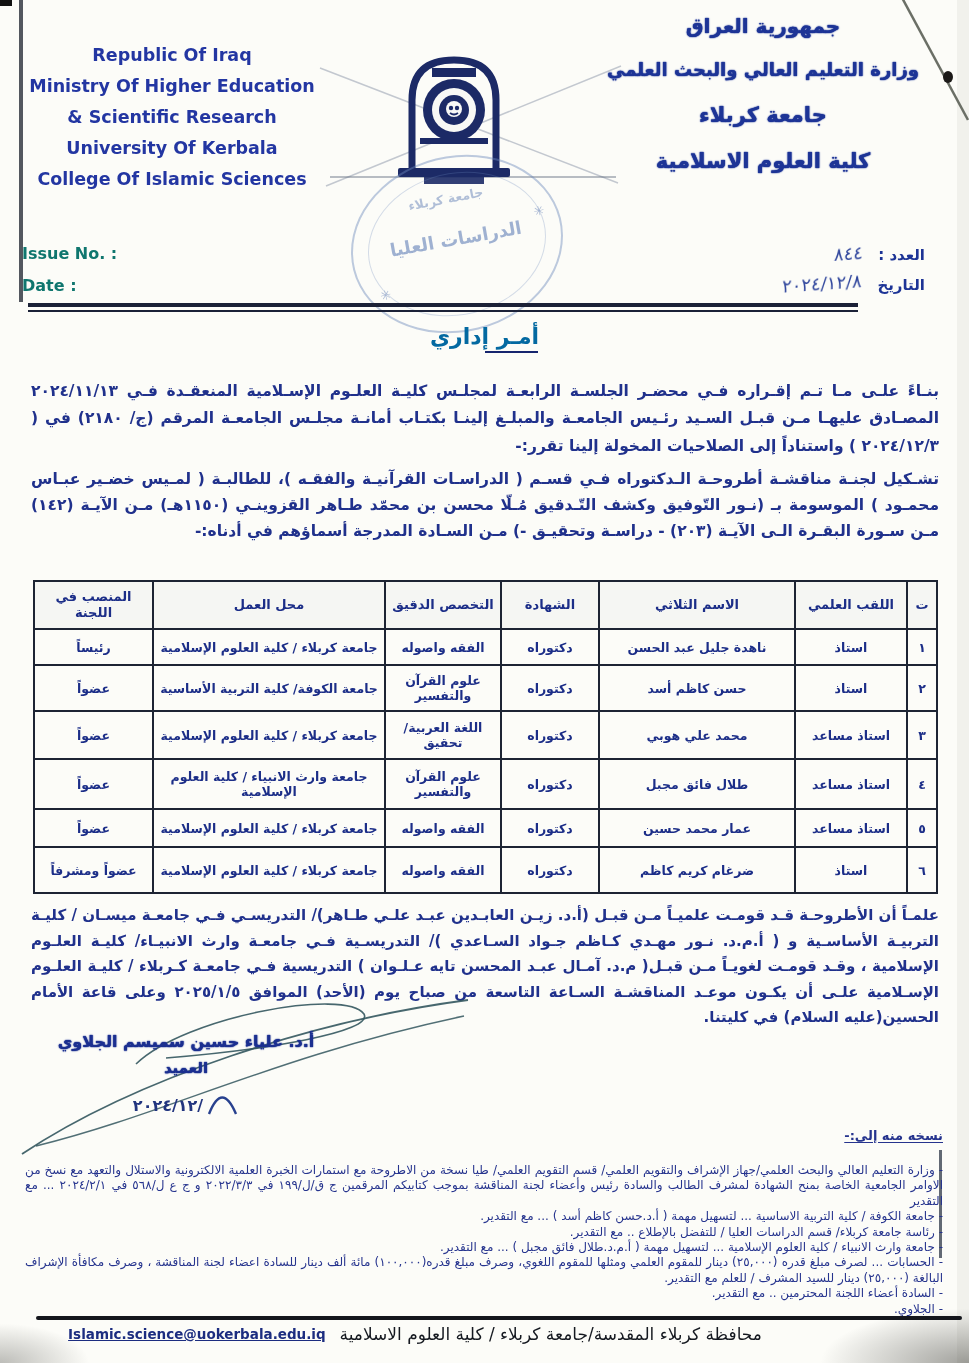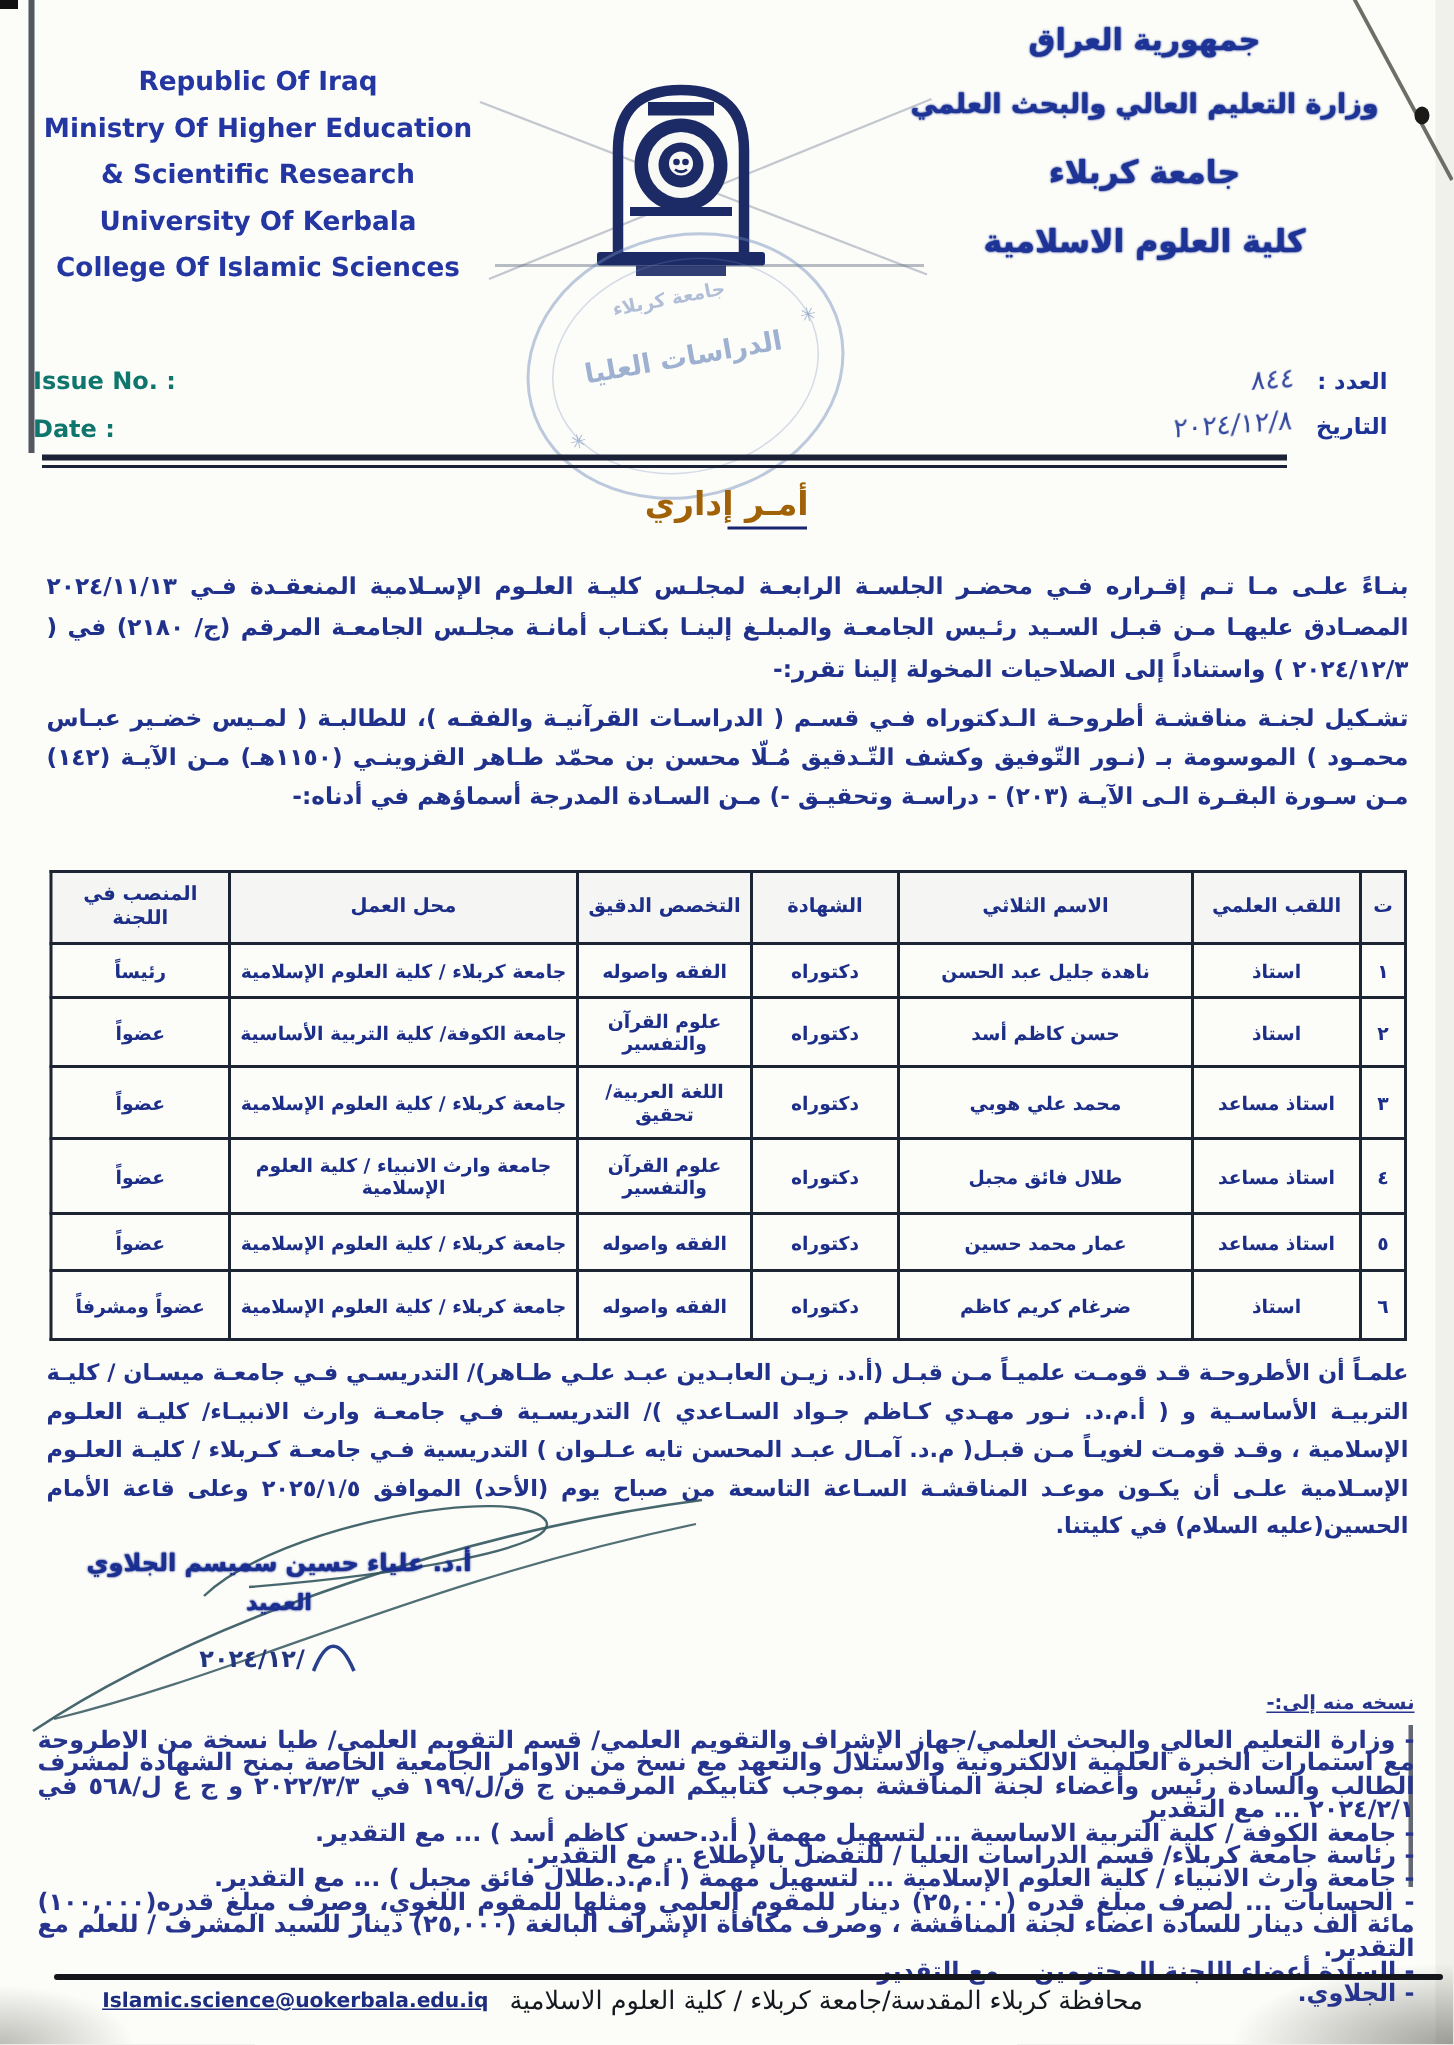--- a/index.html
+++ b/index.html
@@ -53,21 +53,21 @@
   .meta-ar.issue{left:705px;top:243px;width:220px;}
   .meta-ar.date{left:655px;top:273px;width:270px;}
   .hand{display:inline-block;font-weight:400;color:#31479d;font-size:18px;transform:rotate(-4deg) skewX(-6deg);
         margin:0 10px;letter-spacing:2px;filter:blur(.2px);}
 
   .rule{position:absolute;left:28px;top:303px;width:830px;height:3px;
         border-top:4px solid #1b2137;border-bottom:2px solid #1b2137;}
 
   
   .title{position:absolute;left:0;top:324px;width:100%;text-align:center;}
-  .title .tw{position:relative;display:inline-block;font-size:22px;font-weight:900;color:#a16207;
+  .title .tw{position:relative;display:inline-block;font-size:22px;font-weight:900;color:#0369a1;
              filter:blur(.2px);padding:0 4px;}
   .title .tw::after{content:"";position:absolute;right:4%;width:46%;bottom:-4px;
              border-bottom:2.5px solid #16256e;}
 
   .para{position:absolute;right:30px;width:908px;direction:rtl;text-align:justify;
         color:#20318c;font-weight:bold;filter:blur(.15px);}
   .p1{top:362px;font-size:15.5px;line-height:27.5px;margin-left:12px;}
   .p2{top:450px;font-size:15.5px;line-height:26px;}
   .p3{top:888px;font-size:15px;line-height:25.5px;}
 
@@ -86,22 +86,22 @@
   .sig-block{position:absolute;left:46px;top:1032px;width:280px;text-align:center;direction:rtl;color:#1b2f90;}
   .sig-name{font-size:16px;font-weight:900;filter:blur(.5px);text-shadow:0 0 1.6px currentColor,0 0 1px currentColor;}
   .sig-title{font-size:15px;font-weight:900;margin-top:8px;filter:blur(.5px);
              text-shadow:0 0 1.6px currentColor,0 0 1px currentColor;}
   .sig-date{margin-top:12px;font-weight:900;font-size:16px;direction:ltr;color:#22357f;
             display:flex;align-items:flex-end;justify-content:center;gap:2px;}
 
   
   .copies{position:absolute;right:26px;top:1128px;width:918px;direction:rtl;color:#26348e;}
   .copies-heading{font-size:13px;font-weight:900;text-decoration:underline;text-underline-offset:2px;
-                  margin-bottom:9px;filter:blur(.2px);}
-  .copies-item{font-size:16px;font-weight:bold;line-height:15.4px;text-align:justify;filter:blur(.2px);}
+                  margin-bottom:20px;filter:blur(.2px);}
+  .copies-item{font-size:12px;font-weight:normal;line-height:15.4px;text-align:justify;filter:blur(.2px);}
 
   
   .bottom-rule{position:absolute;left:36px;top:1316px;width:926px;height:4px;background:#14161c;border-radius:2px;}
   .bottom-footer{position:absolute;left:90px;top:1324px;width:650px;display:flex;direction:rtl;
                  justify-content:center;align-items:center;gap:14px;}
   .footer-org{font-size:17px;font-weight:400;color:#14181f;filter:blur(.3px);white-space:nowrap;}
   .footer-email{font-size:13.5px;font-weight:bold;color:#1c2d80;text-decoration:underline;
                 direction:ltr;white-space:nowrap;}
 </style>
 </head>

